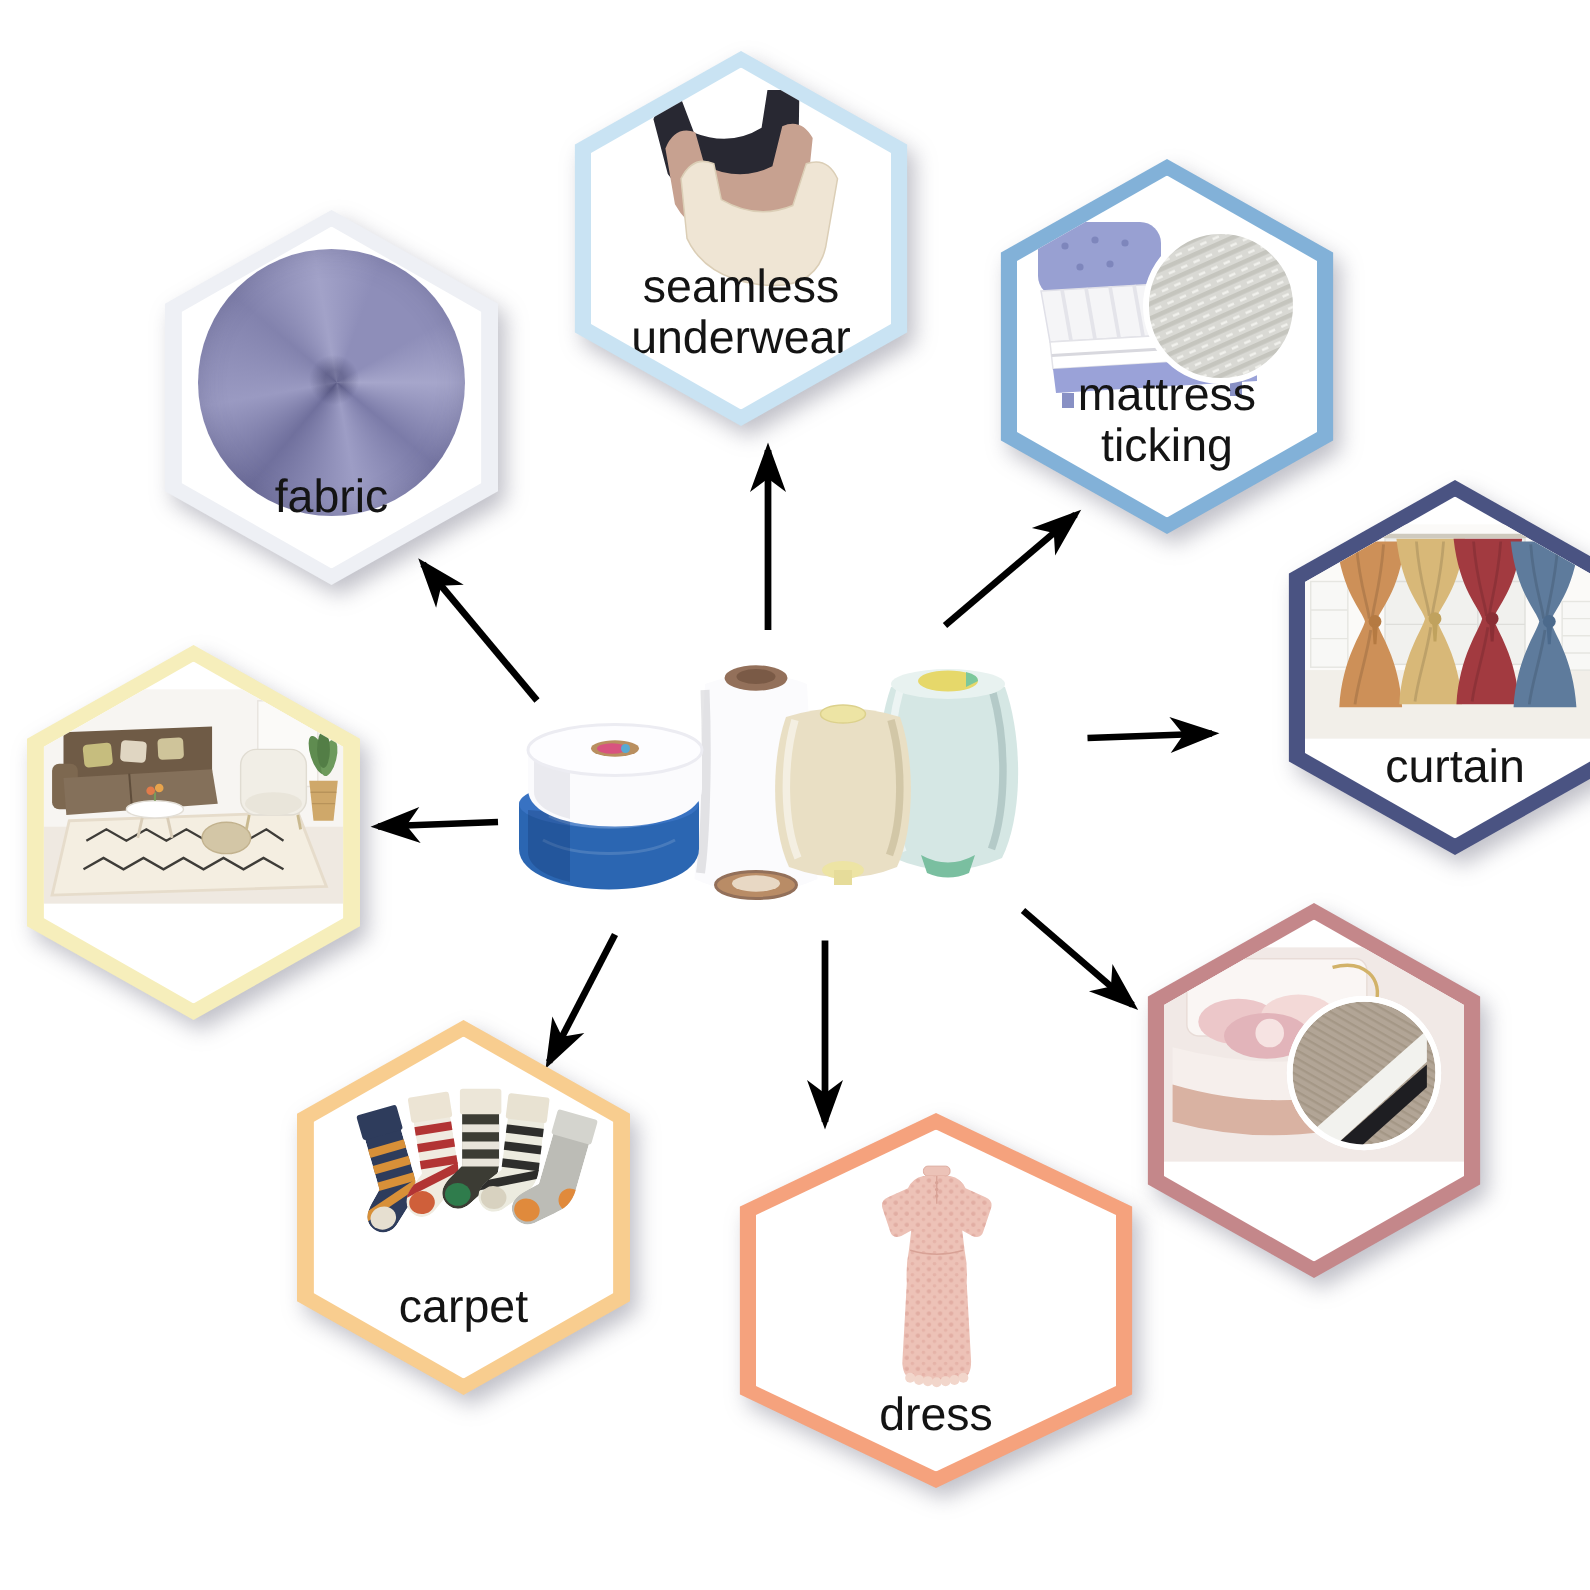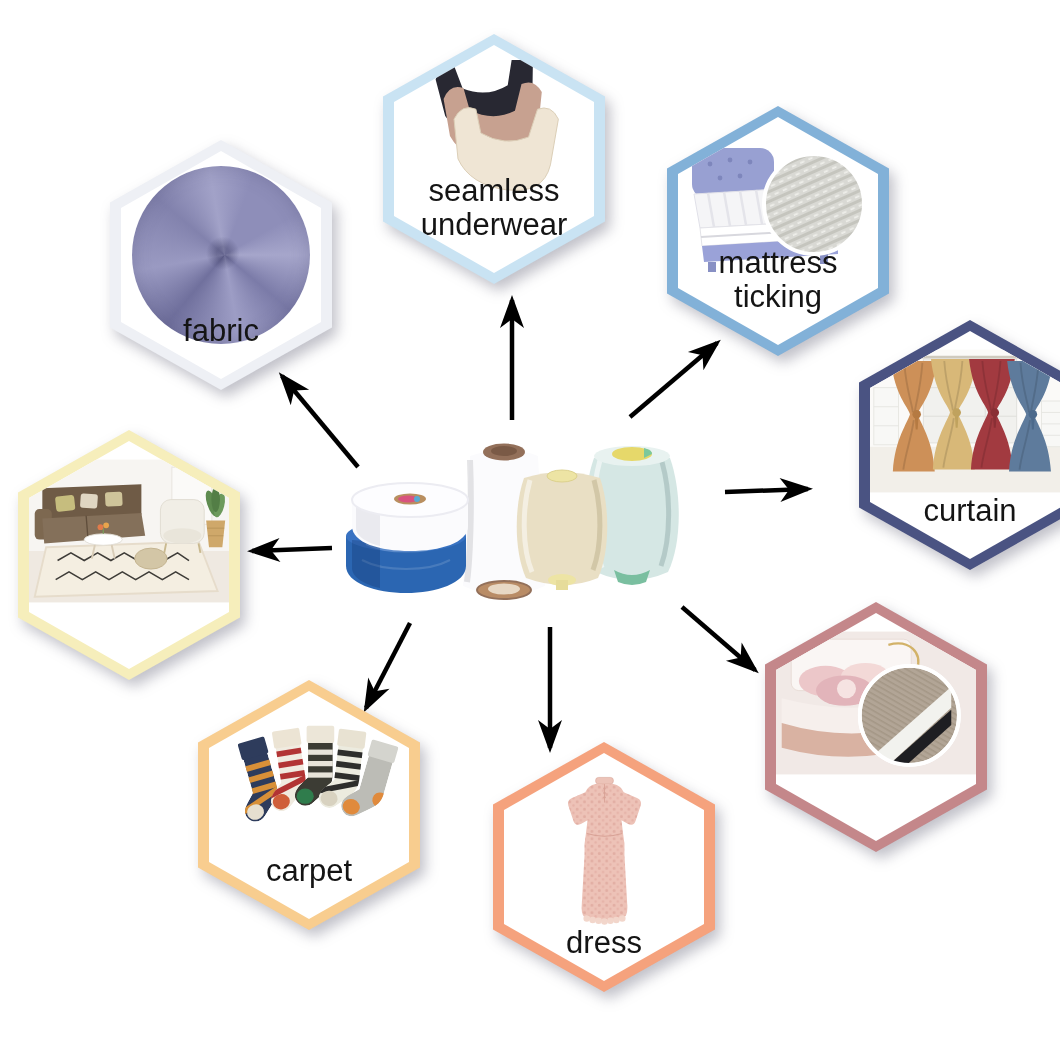--- a/index.html
+++ b/index.html
@@ -21,21 +21,21 @@
   .hex-label{position:absolute;left:0;right:0;bottom:32px;text-align:center;
        font-size:31px;line-height:1.08;color:var(--label,#141414);}
   .hex-photo{position:absolute;left:0;right:0;top:14px;height:152px;display:flex;
        align-items:center;justify-content:center;}
   
   .n-fabric{left:110px;top:140px;}
   .n-underwear{left:383px;top:34px;}
   .n-mattress{left:667px;top:106px;}
   .n-curtain{left:859px;top:320px;}
   .n-upholstery{left:765px;top:602px;}
-  .n-dress{left:493px;top:742px;}
+  .n-dress{left:493px;top:742px;padding-left:40px;}
   .n-socks{left:198px;top:680px;}
   .n-carpet{left:18px;top:430px;}
   .n-dress .hex-photo{top:16px;height:172px;}
   .n-dress .hex-label{bottom:22px;}
   .n-fabric .hex-photo{top:24px;height:160px;}
   
   .swirl{width:178px;height:178px;border-radius:50%;
     background:
       radial-gradient(circle at 51% 49%, rgba(55,55,95,.40) 0 5%, rgba(55,55,95,0) 13%),
       conic-gradient(from 20deg at 52% 50%,

